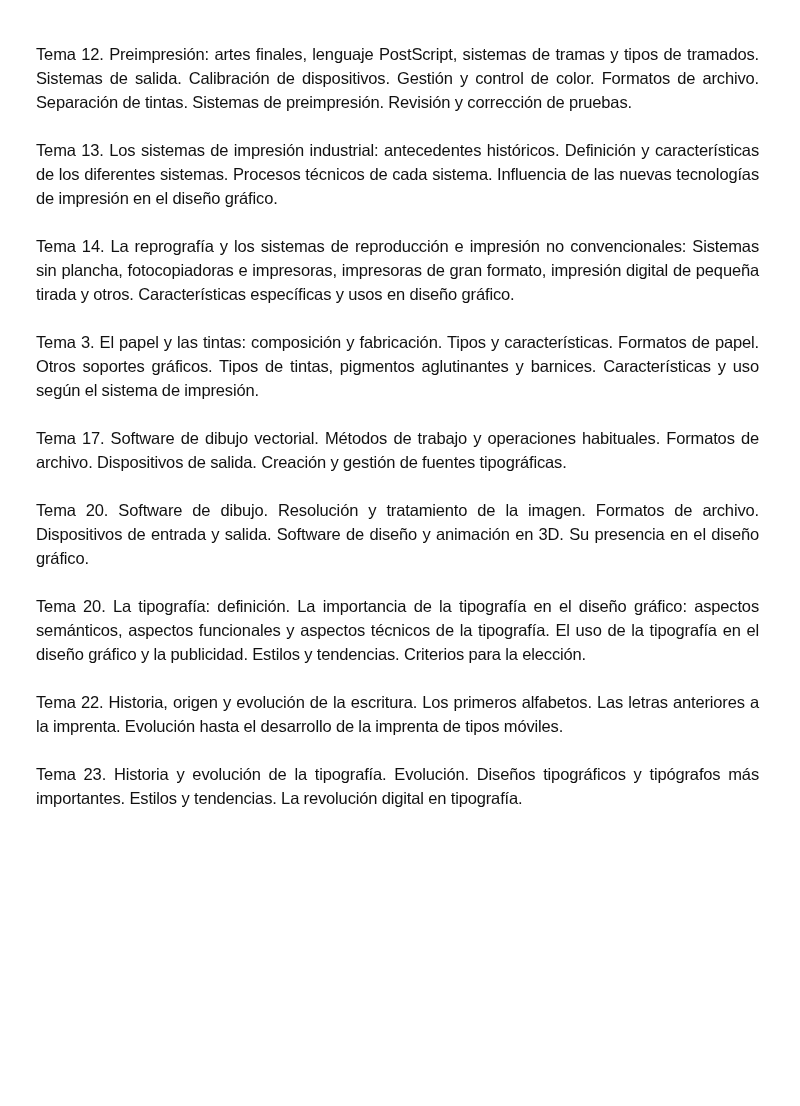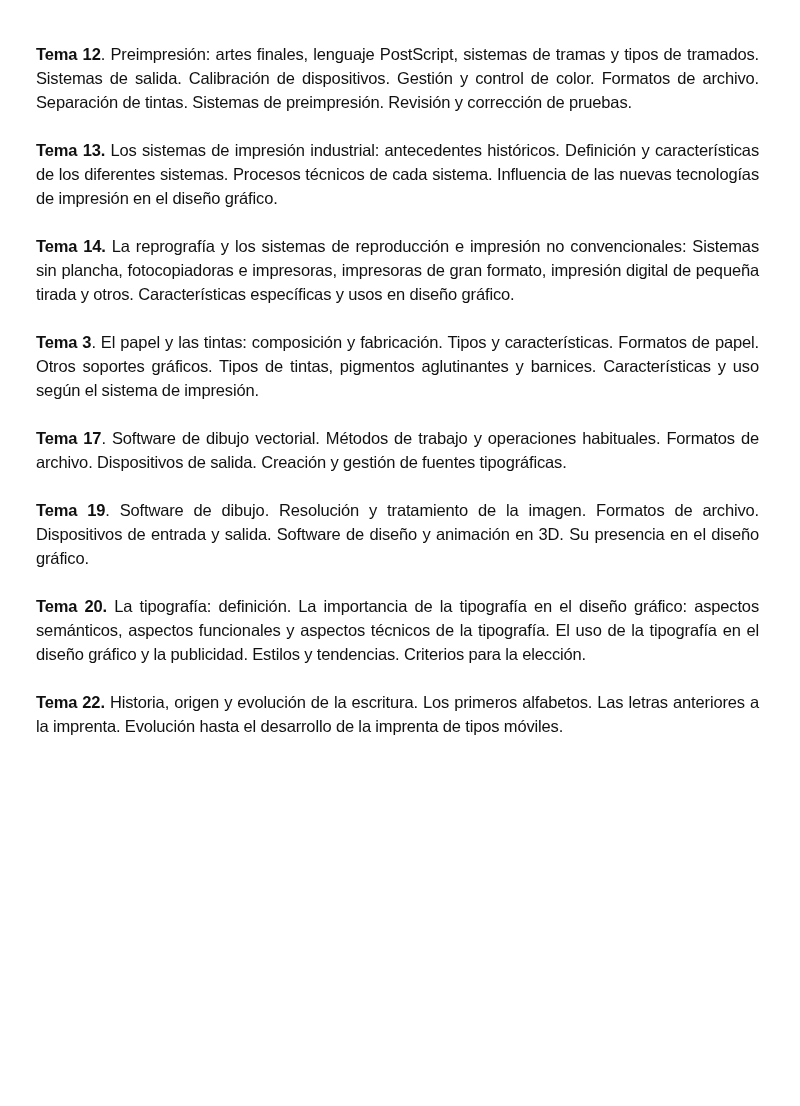--- a/index.html
+++ b/index.html
@@ -23,41 +23,42 @@
   }
   p.para {
     margin: 0 0 24px 0;
     text-align: justify;
     text-justify: inter-word;
   }
   p.para:last-child {
     margin-bottom: 0;
   }
   .tema-label {
-    font-weight: 700;
+    font-weight: 400;
   }
 </style>
 </head>
 <body>
 
 <div class="doc-page">
 
   <p class="para"><strong class="tema-label">Tema 12</strong><span>. Preimpresión: artes finales, lenguaje PostScript, sistemas de tramas y tipos de tramados. Sistemas de salida. Calibración de dispositivos. Gestión y control de color. Formatos de archivo. Separación de tintas. Sistemas de preimpresión. Revisión y corrección de pruebas.</span></p>
 
   <p class="para"><strong class="tema-label">Tema 13.</strong><span> Los sistemas de impresión industrial: antecedentes históricos. Definición y características de los diferentes sistemas. Procesos técnicos de cada sistema. Influencia de las nuevas tecnologías de impresión en el diseño gráfico.</span></p>
 
   <p class="para"><strong class="tema-label">Tema 14.</strong><span> La reprografía y los sistemas de reproducción e impresión no convencionales: Sistemas sin plancha, fotocopiadoras e impresoras, impresoras de gran formato, impresión digital de pequeña tirada y otros. Características específicas y usos en diseño gráfico.</span></p>
 
   <p class="para"><strong class="tema-label">Tema 3</strong><span>. El papel y las tintas: composición y fabricación. Tipos y características. Formatos de papel. Otros soportes gráficos. Tipos de tintas, pigmentos aglutinantes y barnices. Características y uso según el sistema de impresión.</span></p>
 
 
   <p class="para"><strong class="tema-label">Tema 17</strong><span>. Software de dibujo vectorial. Métodos de trabajo y operaciones habituales. Formatos de archivo. Dispositivos de salida. Creación y gestión de fuentes tipográficas.</span></p>
 
 
-  <p class="para"><strong class="tema-label">Tema 19</strong><span>. Software de dibujo. Resolución y tratamiento de la imagen. Formatos de archivo. Dispositivos de entrada y salida. Software de diseño y animación en 3D. Su presencia en el diseño gráfico.</span></p>
+  <p class="para"><strong class="tema-label">Tema 20</strong><span>. Software de dibujo. Resolución y tratamiento de la imagen. Formatos de archivo. Dispositivos de entrada y salida. Software de diseño y animación en 3D. Su presencia en el diseño gráfico.</span></p>
 
   <p class="para"><strong class="tema-label">Tema 20.</strong><span> La tipografía: definición. La importancia de la tipografía en el diseño gráfico: aspectos semánticos, aspectos funcionales y aspectos técnicos de la tipografía. El uso de la tipografía en el diseño gráfico y la publicidad. Estilos y tendencias. Criterios para la elección.</span></p>
 
 
   <p class="para"><strong class="tema-label">Tema 22.</strong><span> Historia, origen y evolución de la escritura. Los primeros alfabetos. Las letras anteriores a la imprenta. Evolución hasta el desarrollo de la imprenta de tipos móviles.</span></p>
 
+  <p class="para"><strong class="tema-label">Tema 23</strong><span>. Historia y evolución de la tipografía. Evolución. Diseños tipográficos y tipógrafos más importantes. Estilos y tendencias. La revolución digital en tipografía.</span></p>
 
 </div>
 
 </body></html>

